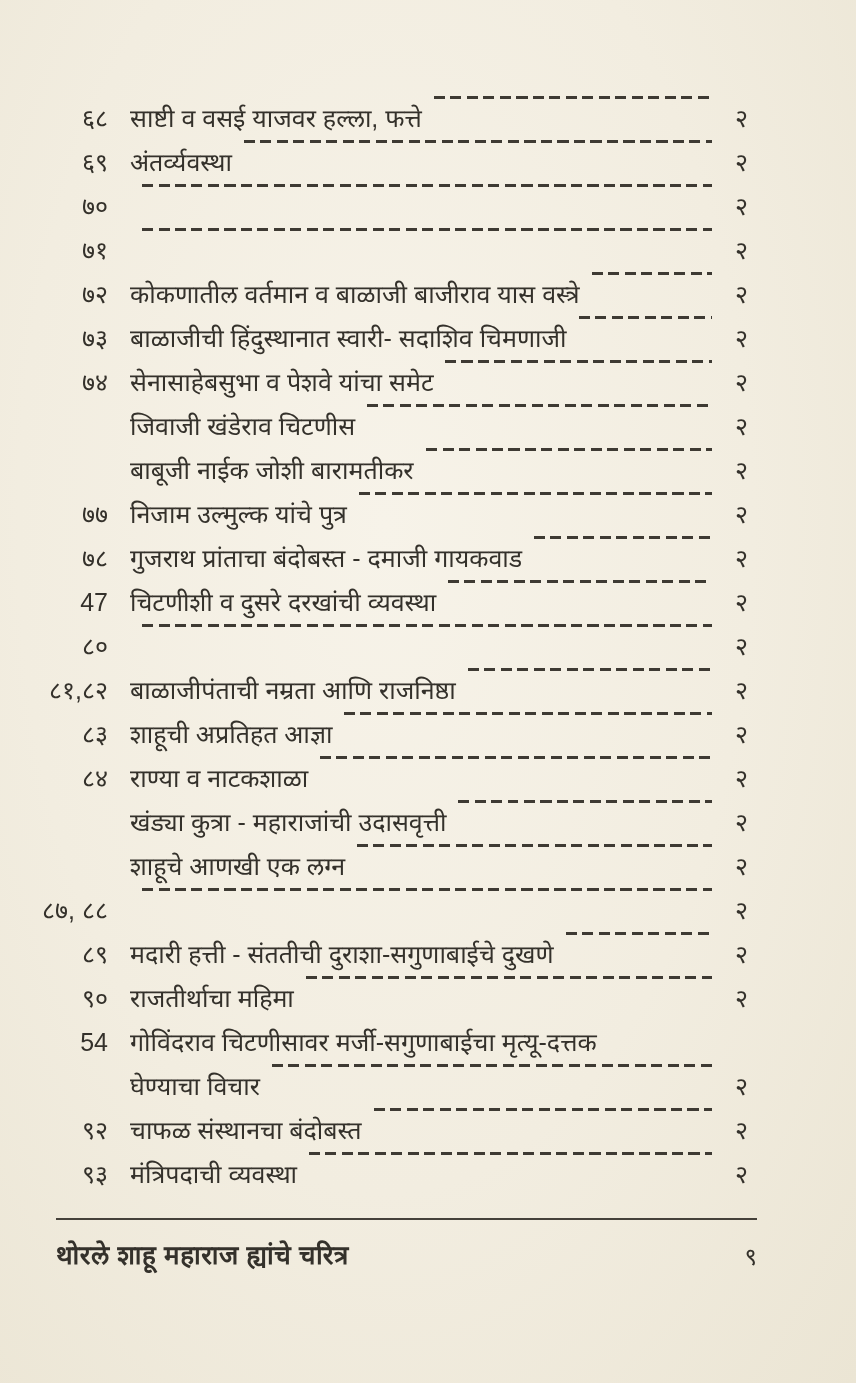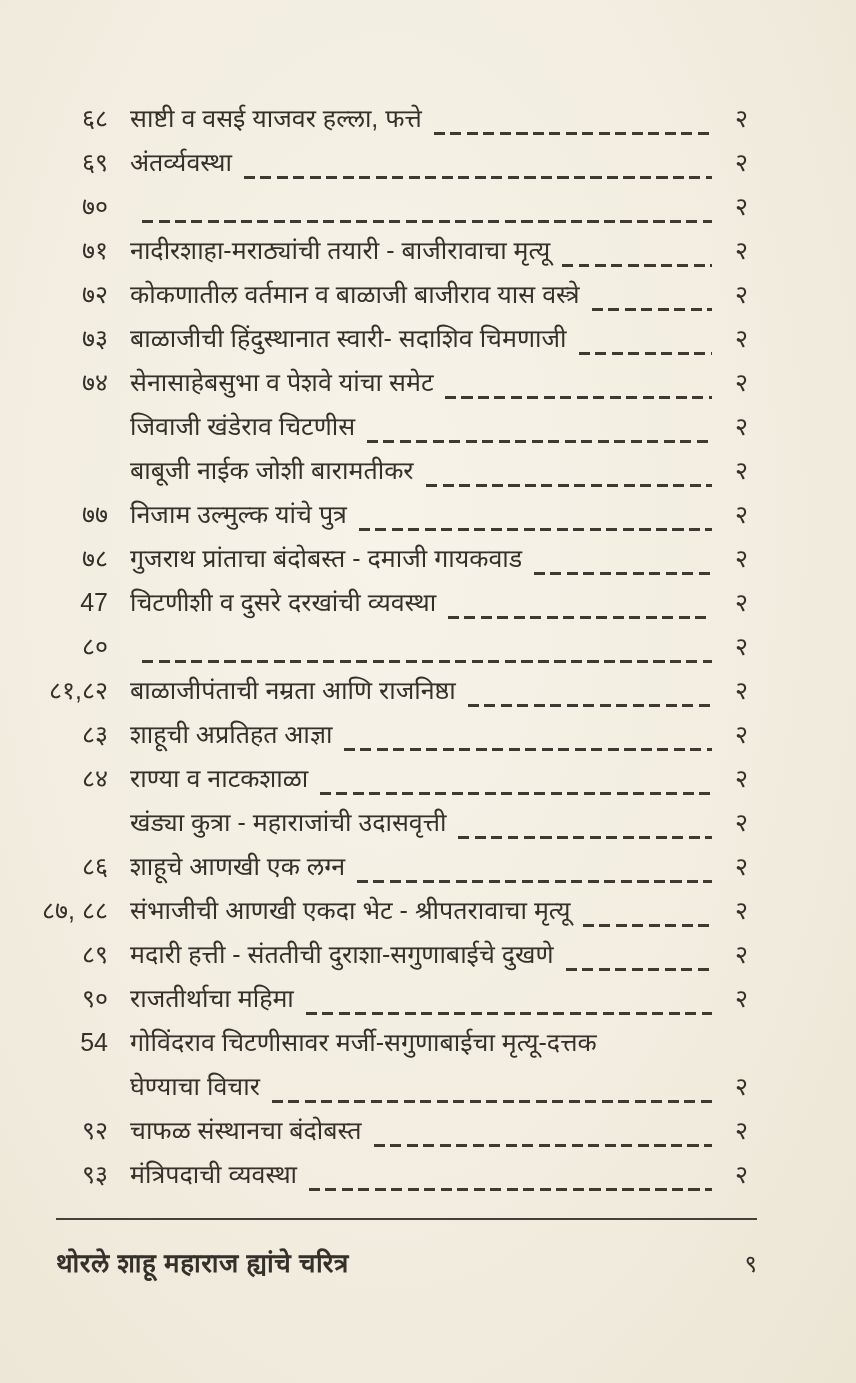--- a/index.html
+++ b/index.html
@@ -18,21 +18,21 @@
   
   .toc {
     position: absolute;
     top: 96px;
     left: 0;
     width: 856px;
   }
   .row {
     position: relative;
     display: flex;
-    align-items: flex-end;
+    align-items: flex-start;
     height: 44px;
     line-height: 44px;
     padding-left: 130px;
     padding-right: 108px;
     box-sizing: border-box;
     font-size: 25px;
     white-space: nowrap;
   }
   .num {
     position: absolute;
@@ -66,22 +66,22 @@
     right: 99px;
     top: 1218px;
   }
   .footer-rule {
     height: 0;
     border-top: 2px solid #45413a;
   }
   .footer-line {
     display: flex;
     justify-content: space-between;
-    align-items: center;
-    padding-top: 24px;
+    align-items: flex-end;
+    padding-top: 16px;
   }
   .footer-title {
     font-size: 26px;
     font-weight: bold;
     letter-spacing: 0.5px;
   }
   .footer-page {
     font-size: 24px;
   }
 </style>
@@ -101,21 +101,20 @@
       <span class="leader"></span>
       <span class="pg">२</span>
     </div>
     <div class="row">
       <span class="num">७०</span>
       <span class="leader"></span>
       <span class="pg">२</span>
     </div>
     <div class="row">
       <span class="num">७१</span>
-      <span class="title">नादीरशाहा-मराठ्यांची तयारी - बाजीरावाचा मृत्यू</span>
       <span class="leader"></span>
       <span class="pg">२</span>
     </div>
     <div class="row">
       <span class="num">७२</span>
       <span class="title">कोकणातील वर्तमान व बाळाजी बाजीराव यास वस्त्रे</span>
       <span class="leader"></span>
       <span class="pg">२</span>
     </div>
     <div class="row">
@@ -180,28 +179,26 @@
       <span class="title">राण्या व नाटकशाळा</span>
       <span class="leader"></span>
       <span class="pg">२</span>
     </div>
     <div class="row">
       <span class="title">खंड्या कुत्रा - महाराजांची उदासवृत्ती</span>
       <span class="leader"></span>
       <span class="pg">२</span>
     </div>
     <div class="row">
-      <span class="num">८६</span>
       <span class="title">शाहूचे आणखी एक लग्न</span>
       <span class="leader"></span>
       <span class="pg">२</span>
     </div>
     <div class="row">
       <span class="num">८७, ८८</span>
-      <span class="title">संभाजीची आणखी एकदा भेट - श्रीपतरावाचा मृत्यू</span>
       <span class="leader"></span>
       <span class="pg">२</span>
     </div>
     <div class="row">
       <span class="num">८९</span>
       <span class="title">मदारी हत्ती - संततीची दुराशा-सगुणाबाईचे दुखणे</span>
       <span class="leader"></span>
       <span class="pg">२</span>
     </div>
     <div class="row">

